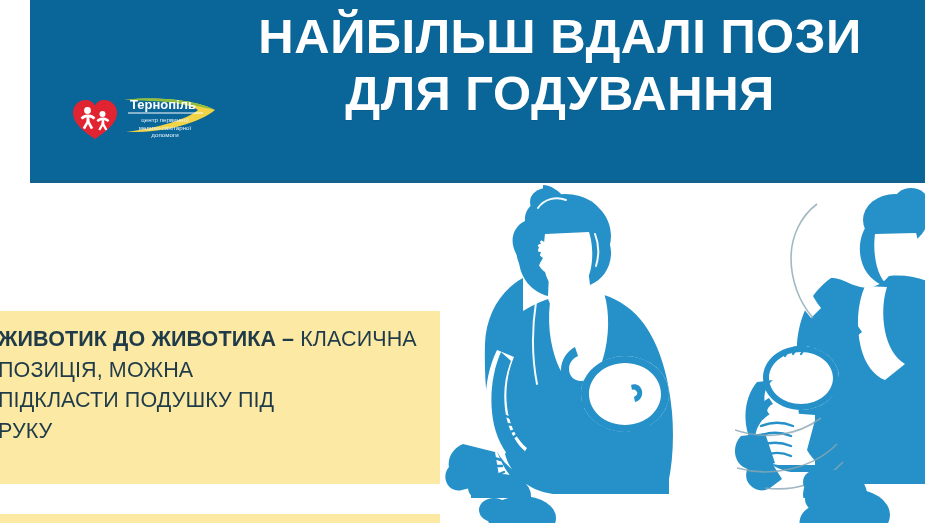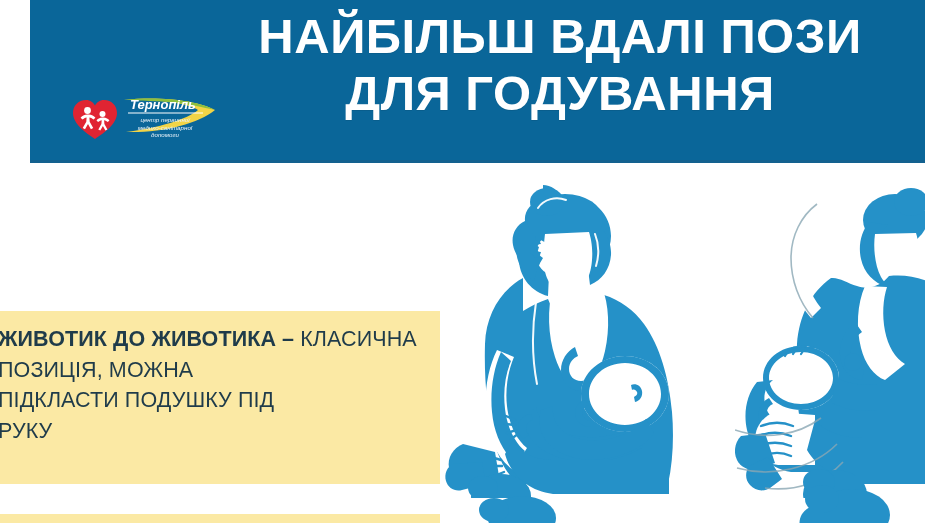--- a/index.html
+++ b/index.html
@@ -7,42 +7,42 @@
   body{
     width:925px;height:523px;overflow:hidden;position:relative;
     background:#ffffff;
     font-family:"Liberation Sans","DejaVu Sans",sans-serif;
     -webkit-font-smoothing:antialiased;
   }
   .slide{position:absolute;inset:0;width:925px;height:523px;background:#fff;overflow:hidden;}
 
   
   .header-band{
-    position:absolute;left:30px;top:0;width:895px;height:163px;
+    position:absolute;left:30px;top:0;width:895px;height:183px;
     background:#0a6699;
   }
   .header-band::after{ 
     content:"";position:absolute;left:0;bottom:0;width:100%;height:3px;
     background:#1c5c87;opacity:.55;
   }
   .header-title{
     position:absolute;left:150px;top:8px;width:760px;
     text-align:center;
     color:#ffffff;
     font-weight:bold;
     font-size:49px;
     line-height:1.16;
     letter-spacing:.5px;
     text-shadow:0 1px 0 rgba(0,0,0,.08);
     white-space:pre-line;
   }
 
   
   .logo{
-    position:absolute;left:40px;top:88px;width:152px;height:58px;font-style:italic;
+    position:absolute;left:40px;top:88px;width:152px;height:58px;
   }
   .logo svg{display:block;width:152px;height:58px;}
 
   
   .callout{
     position:absolute;left:-22px;top:311px;width:462px;height:173px;
     background:#fbe9a4;
     box-sizing:border-box;
     padding:13px 14px 10px 20px;
     overflow:hidden;

